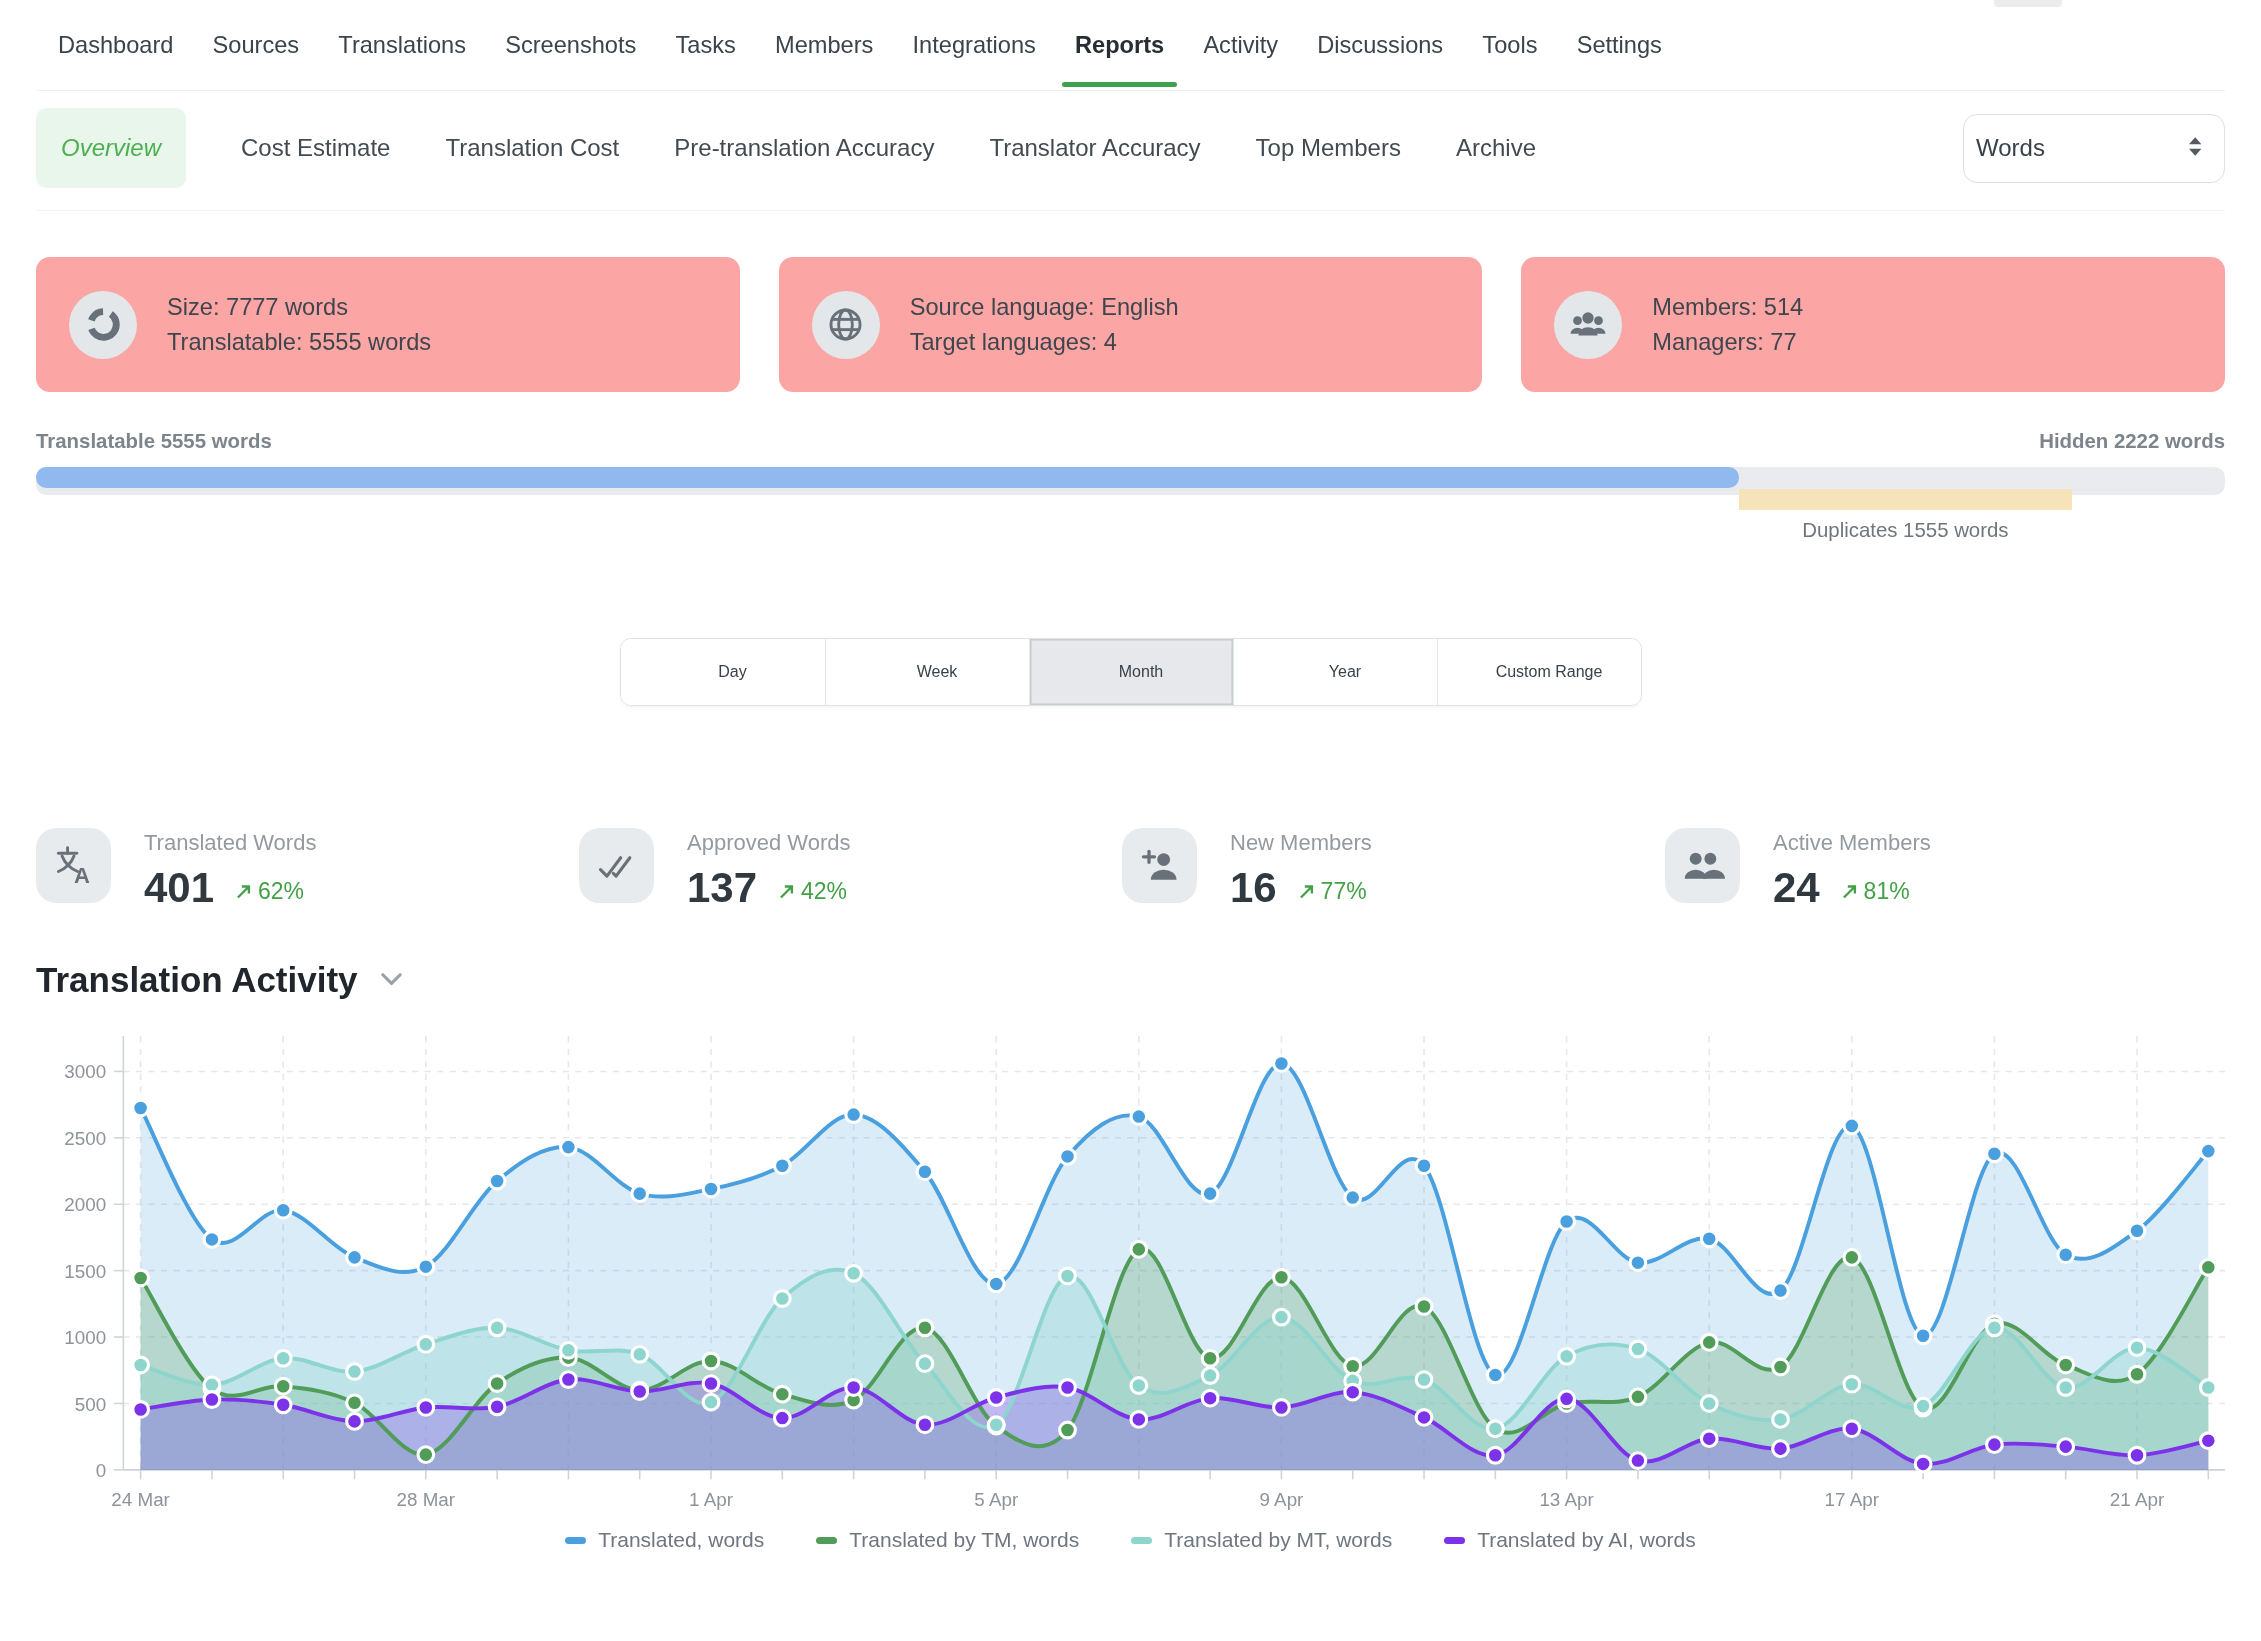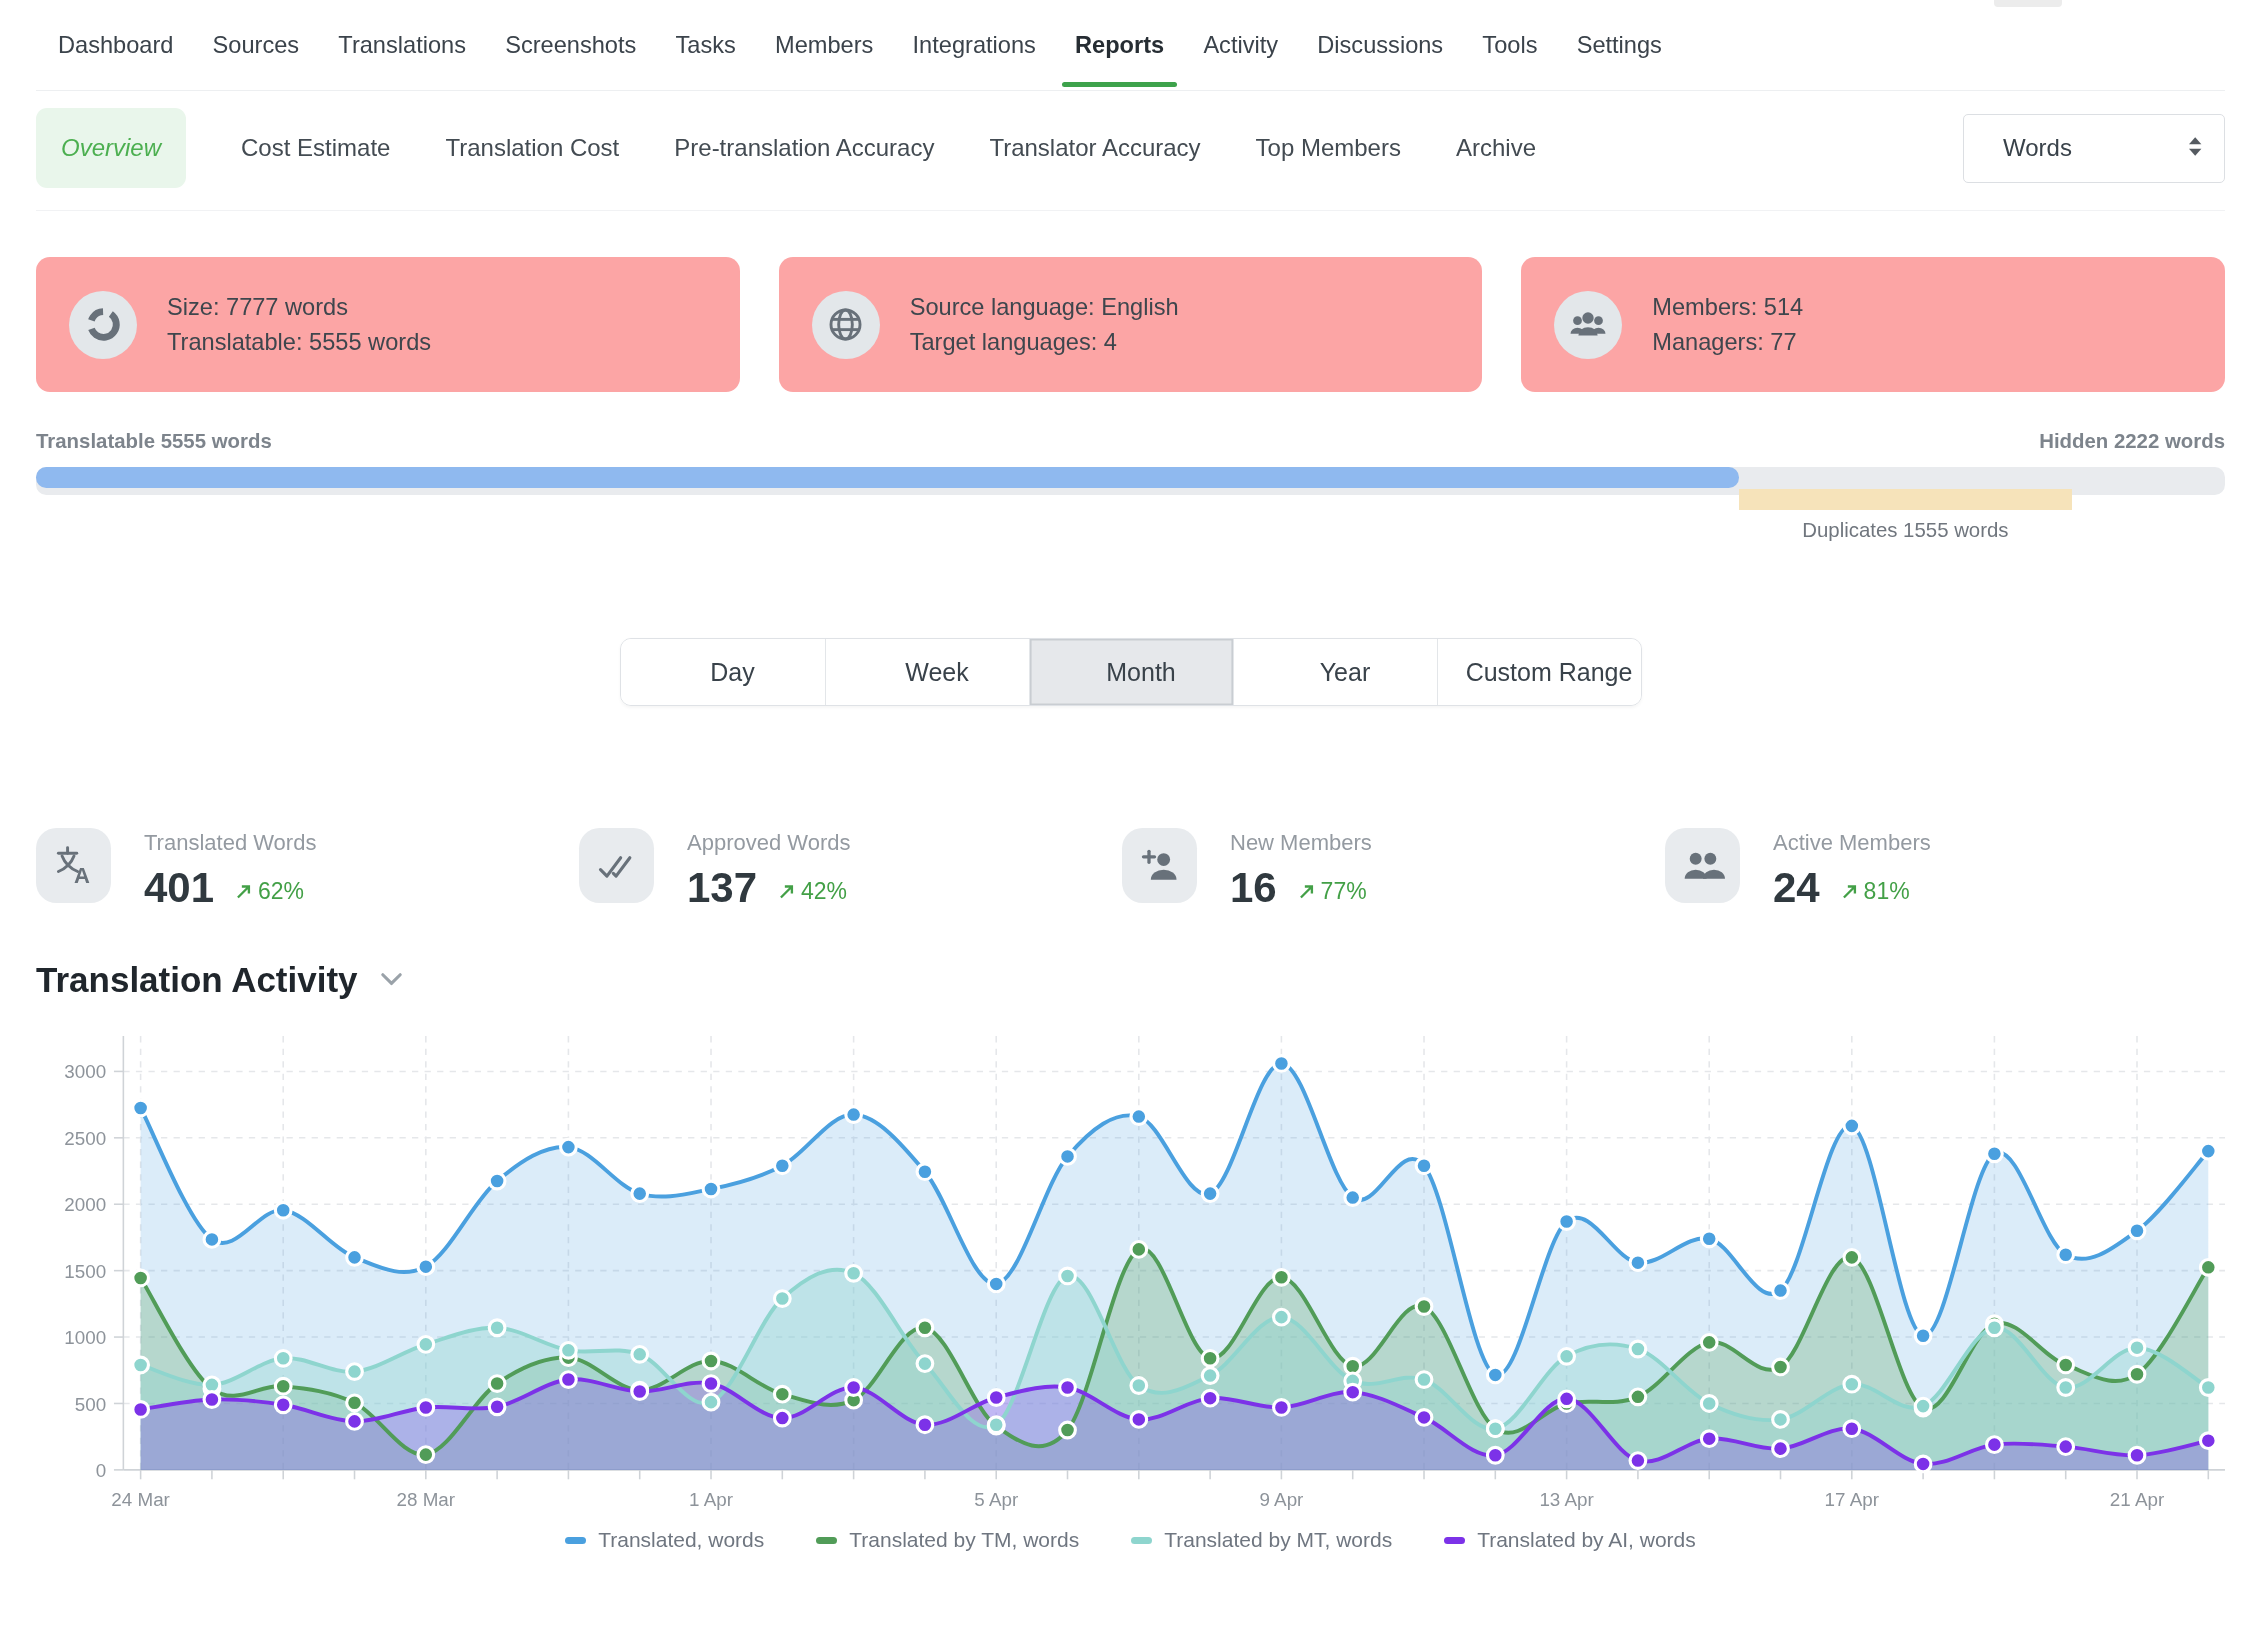--- a/index.html
+++ b/index.html
@@ -19,21 +19,21 @@
   .topnav a.active { font-weight:700; color:#262d33; }
   .topnav a.active::after { content:""; position:absolute; left:-11px; right:-11px; bottom:-1.6px;
               height:5.5px; background:#3da24b; border-radius:3.1px; }
 
   
   .subnav { display:flex; align-items:center; gap:55px; padding:17.3px 0 22px 0;
             border-bottom:1.6px solid #f1f2f4; }
   .subnav .tab { font-size:24px; color:#434b52; cursor:pointer; white-space:nowrap; }
   .subnav .tab.active { color:#4caf50; background:#e9f6eb; border-radius:11px; padding:26px 25px;font-style:italic; }
   .unit-select { margin-left:auto; width:262px; height:69px; border:1.6px solid #dcdfe3;
-                 border-radius:5px; display:flex; align-items:center; padding:0 19px 0 39px;
+                 border-radius:14px; display:flex; align-items:center; padding:0 19px 0 12px;
                  cursor:pointer; background:#fff; }
   .unit-select .val { font-size:24px; color:#39424a; flex:1; }
 
   
   .cards { display:flex; gap:39px; margin-top:46px; }
   .card { flex:1; height:135px; background:#fca5a5; border-radius:14px;
           display:flex; align-items:center; padding-left:33px; }
   .card .ic { width:68px; height:68px; border-radius:50%; background:#e3e7ea; flex:0 0 68px;
               display:flex; align-items:center; justify-content:center; margin-right:30px; }
   .card .lines div { font-size:23.6px; color:#3e464d; line-height:35px; }
@@ -45,21 +45,21 @@
   .progress .fill { height:20.4px; border-radius:10.2px; background:#8fb9ef; }
   .progress .dup { position:absolute; top:22px; height:20.4px; background:#f6e3ba; }
   .progress .duplbl { position:absolute; top:52px; transform:translateX(-50%);
                       font-size:20.4px; color:#70767e; white-space:nowrap; }
 
   
   .range { margin-top:82px; display:flex; justify-content:center; }
   .range .wrap { display:flex; border:1.6px solid #dfe2e6; border-radius:11px; overflow:hidden;
                  box-shadow:0 1.6px 3.1px rgba(0,0,0,0.04); }
   .range .seg { width:204px; height:66px; display:flex; align-items:center; justify-content:center;
-                font-size:25px; color:#39424a; background:#fff; cursor:pointer;
+                font-size:16px; color:#39424a; background:#fff; cursor:pointer;
                 border-left:1.6px solid #e3e6e9;padding-left:20px; }
   .range .seg:first-child { border-left:none; }
   .range .seg.active { background:#e6e8eb; box-shadow:inset 0 0 0 1.6px #c9cdd2; }
 
   
   .stats { margin-top:122px; display:flex; }
   .stat { width:543px; display:flex; }
   .stat .ic { width:75px; height:75px; border-radius:20.4px; background:#e8ebee; flex:0 0 75px;
               display:flex; align-items:center; justify-content:center; }
   .stat .tx { margin-left:33px; }

